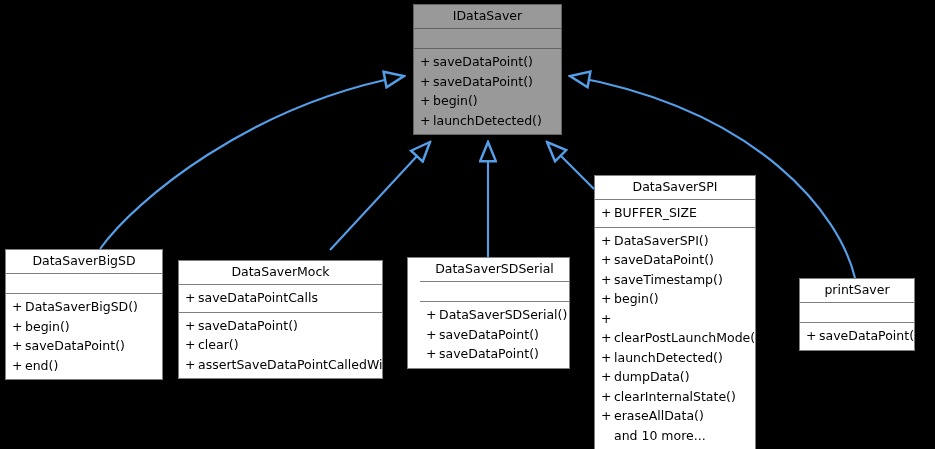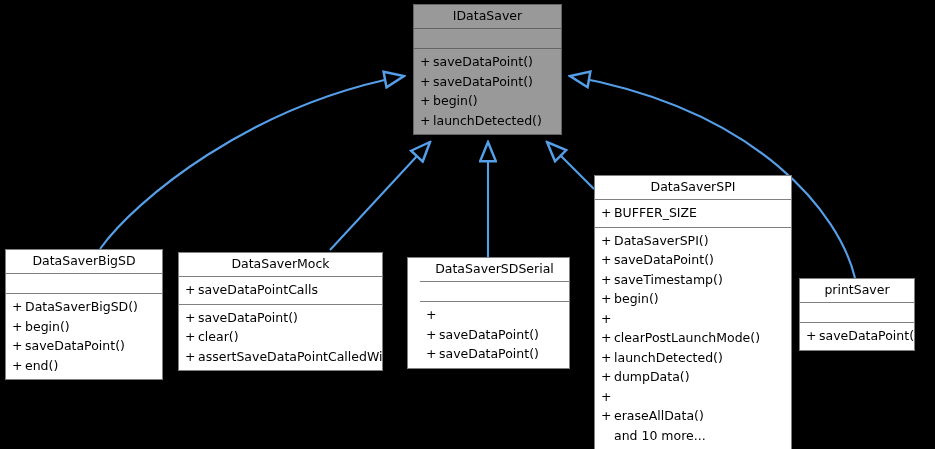--- a/index.html
+++ b/index.html
@@ -154,21 +154,21 @@
         <span class="vis">+</span>
         <span class="mname">saveDataPoint()</span>
       </div>
       <div class="member">
         <span class="vis">+</span>
         <span class="mname">end()</span>
       </div>
     </div>
   </div>
 
-  <div class="uml-box" style="left:178px; top:252px; width:205px;">
+  <div class="uml-box" style="left:178px; top:260px; width:205px;">
     <div class="box-title">DataSaverMock</div>
     <div class="sep"></div>
     <div class="compartment">
       <div class="member">
         <span class="vis">+</span>
         <span class="mname">saveDataPointCalls</span>
       </div>
     </div>
     <div class="sep"></div>
     <div class="compartment">
@@ -188,33 +188,34 @@
   </div>
 
   <div class="uml-box" style="left:407px; top:257px; width:163px;padding-left:12px;">
     <div class="box-title">DataSaverSDSerial</div>
     <div class="sep"></div>
     <div class="compartment empty"></div>
     <div class="sep"></div>
     <div class="compartment">
       <div class="member">
         <span class="vis">+</span>
-      </div>
-      <div class="member">
-        <span class="vis">+</span>
-        <span class="mname">saveDataPoint()</span>
-      </div>
-      <div class="member">
-        <span class="vis">+</span>
-        <span class="mname">saveDataPoint()</span>
-      </div>
-    </div>
-  </div>
-
-  <div class="uml-box" style="left:594px; top:175px; width:198px;">
+        <span class="mname">DataSaverSDSerial()</span>
+      </div>
+      <div class="member">
+        <span class="vis">+</span>
+        <span class="mname">saveDataPoint()</span>
+      </div>
+      <div class="member">
+        <span class="vis">+</span>
+        <span class="mname">saveDataPoint()</span>
+      </div>
+    </div>
+  </div>
+
+  <div class="uml-box" style="left:594px; top:175px; width:162px;">
     <div class="box-title">DataSaverSPI</div>
     <div class="sep"></div>
     <div class="compartment">
       <div class="member">
         <span class="vis">+</span>
         <span class="mname">BUFFER_SIZE</span>
       </div>
     </div>
     <div class="sep"></div>
     <div class="compartment">
@@ -244,20 +245,21 @@
       <div class="member">
         <span class="vis">+</span>
         <span class="mname">launchDetected()</span>
       </div>
       <div class="member">
         <span class="vis">+</span>
         <span class="mname">dumpData()</span>
       </div>
       <div class="member">
         <span class="vis">+</span>
+        <span class="mname">clearInternalState()</span>
       </div>
       <div class="member">
         <span class="vis">+</span>
         <span class="mname">eraseAllData()</span>
       </div>
       <div class="member">
         <span class="vis"></span>
         <span class="mname">and 10 more...</span>
       </div>
     </div>

